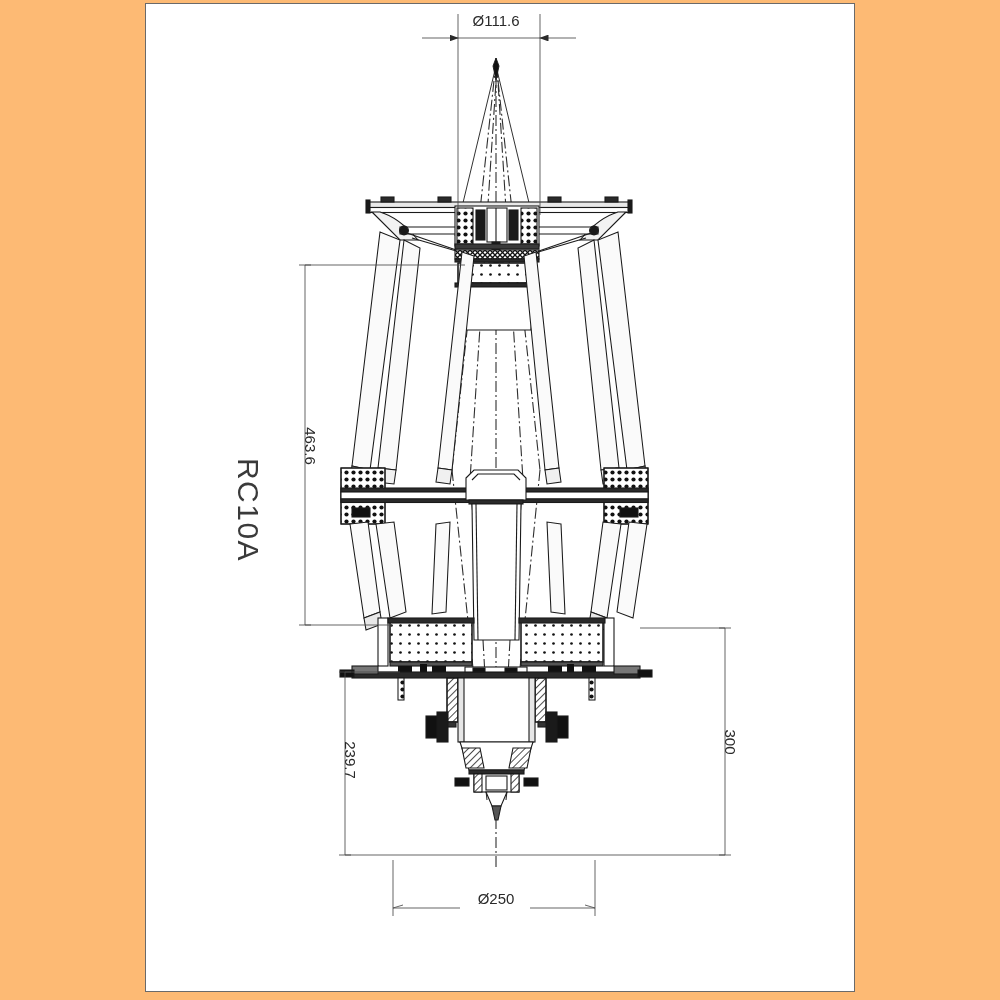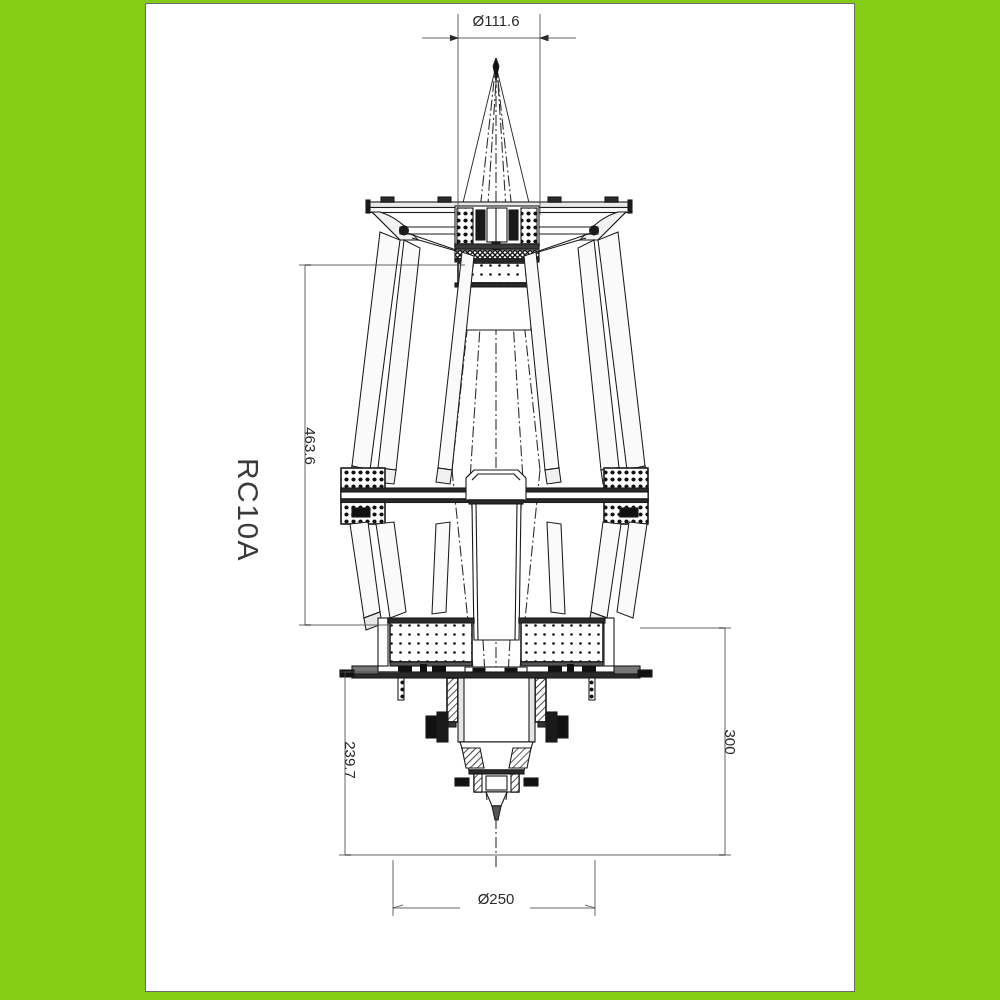--- a/index.html
+++ b/index.html
@@ -1,19 +1,19 @@
 <!DOCTYPE html>
 <html><head>
 <meta charset="utf-8">
 <title>RC10A Technical Drawing</title>
 <style>
   html,body{margin:0;padding:0;background:#ffffff;}
   body{width:1000px;height:1000px;overflow:hidden;
        font-family:"Liberation Sans",sans-serif;}
-  #stage{position:relative;width:1000px;height:1000px;background:#84cc16;}
+  #stage{position:relative;width:1000px;height:1000px;background:#fdba74;}
   #frame{position:absolute;left:145px;top:3px;width:710px;height:989px;
          border:1.6px solid #6a6a6a;box-sizing:border-box;background:#fff;}
   svg{position:absolute;left:0;top:0;width:1000px;height:1000px;
       display:block;}
   .dimtxt{font-family:"Liberation Sans",sans-serif;font-size:15px;fill:#2a2a2a;}
   .bigtxt{font-family:"Liberation Sans",sans-serif;font-size:30px;fill:#3a3a3a;
           letter-spacing:1.5px;}
 </style>
 </head>
 <body>

